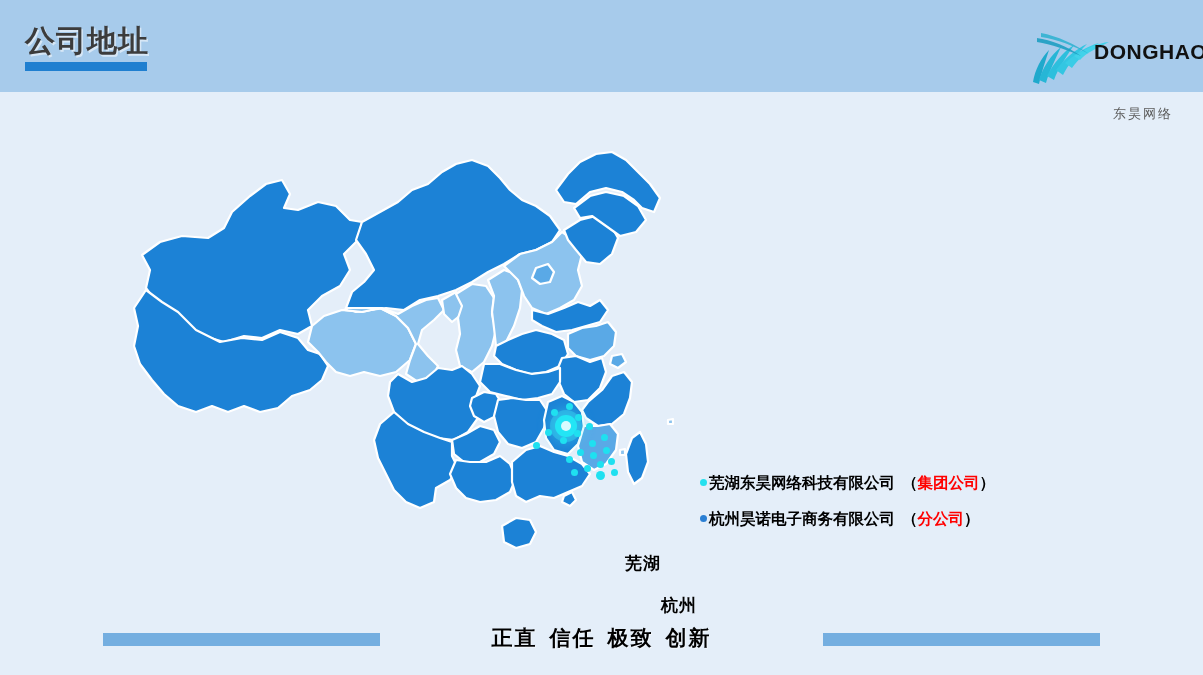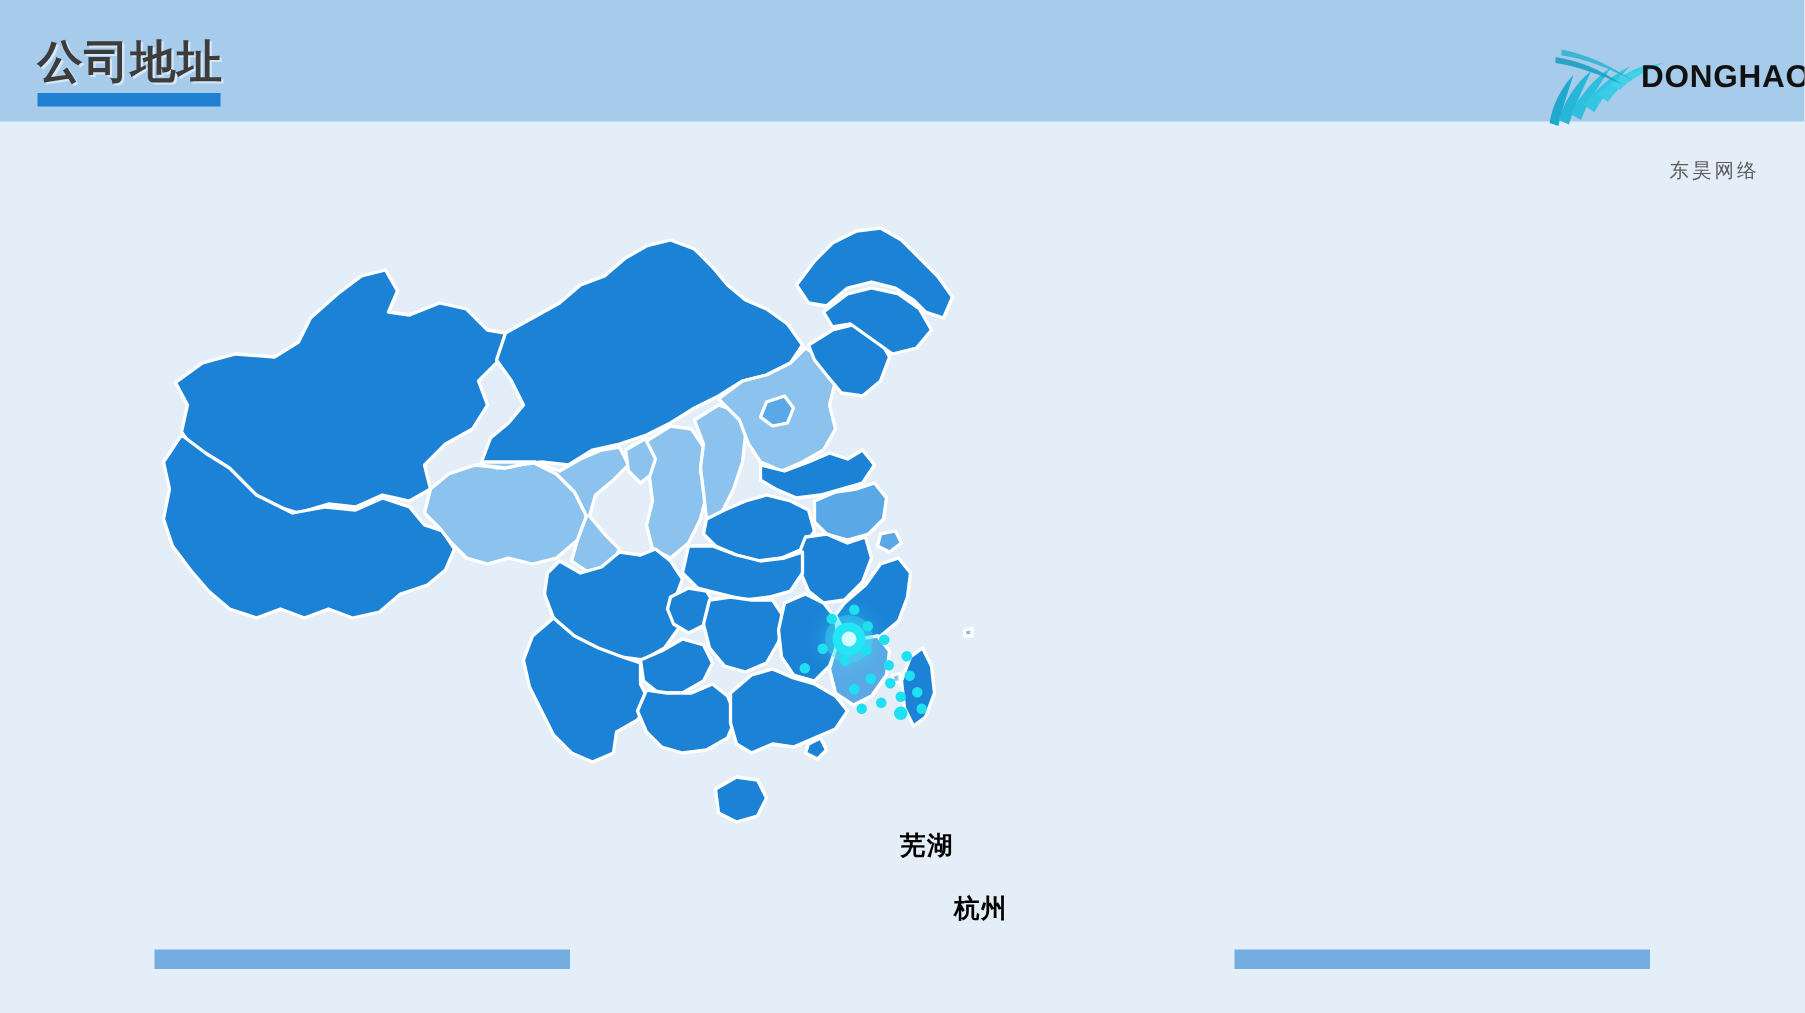--- a/index.html
+++ b/index.html
@@ -6,21 +6,21 @@
   body{
     width:1203px;height:675px;
     background:#e4eef9;
     font-family:"Liberation Sans","DejaVu Sans",sans-serif;
     overflow:hidden;position:relative;
   }
   .slide{position:absolute;inset:0;background:#e4eef9;}
 
   
   .header{
-    position:absolute;left:0;top:0;width:1203px;height:81px;
+    position:absolute;left:0;top:0;width:1203px;height:92px;
     background:#a7cbeb;
   }
   .title{
     position:absolute;left:25px;top:21px;
     font-size:30px;font-weight:bold;color:#3c3c3c;
     letter-spacing:1px;
     text-shadow:1.5px 1.5px 0 rgba(255,255,255,.55);
     white-space:nowrap;
   }
   .title-underline{
@@ -38,21 +38,21 @@
     font-size:21px;font-weight:bold;color:#111;
     letter-spacing:.5px;line-height:1;
   }
   .logo-sub{
     position:absolute;left:92px;top:38px;
     font-size:13px;color:#5c5c5c;letter-spacing:2px;line-height:1;margin-top:43px;
   }
 
   
   .map-wrap{
-    position:absolute;left:87px;top:150px;width:620px;height:460px;
+    position:absolute;left:112px;top:150px;width:620px;height:460px;
   }
   .map-wrap svg{display:block;width:620px;height:460px;}
   .prov{stroke:#ffffff;stroke-width:2.2;stroke-linejoin:round;}
   .p-dark{fill:#1c82d6;}
   .p-light{fill:#8cc3ee;}
   .p-mid{fill:#5aa9e6;}
 
   
   .city-label{
     position:absolute;font-size:17px;font-weight:bold;color:#000;
@@ -223,18 +223,27 @@
   <div class="dot sm" style="left:603px;top:447px"></div>
   <div class="dot sm" style="left:566px;top:456px"></div>
   <div class="dot sm" style="left:597px;top:461px"></div>
   <div class="dot sm" style="left:608px;top:458px"></div>
   <div class="dot sm" style="left:584px;top:465px"></div>
   <div class="dot sm" style="left:571px;top:469px"></div>
   <div class="dot md" style="left:596px;top:471px"></div>
   <div class="dot sm" style="left:611px;top:469px"></div>
 
   <div class="legend">
+    <div class="legend-row">
+      <span class="lg-bullet b-cyan"></span><span>芜湖东昊网络科技有限公司</span><span class="gap"></span><span class="paren">（</span><span class="red">集团公司</span><span class="paren">）</span>
+    </div>
+    <div class="legend-row">
+      <span class="lg-bullet b-blue"></span><span>杭州昊诺电子商务有限公司</span><span class="gap"></span><span class="paren">（</span><span class="red">分公司</span><span class="paren">）</span>
+    </div>
   </div>
 
   <div class="bar" id="bar-left"></div>
   <div class="bar" id="bar-right"></div>
+  <div class="slogan">
+    <span>正直</span><span>信任</span><span>极致</span><span>创新</span>
+  </div>
 
 </div>
 
 </body></html>

